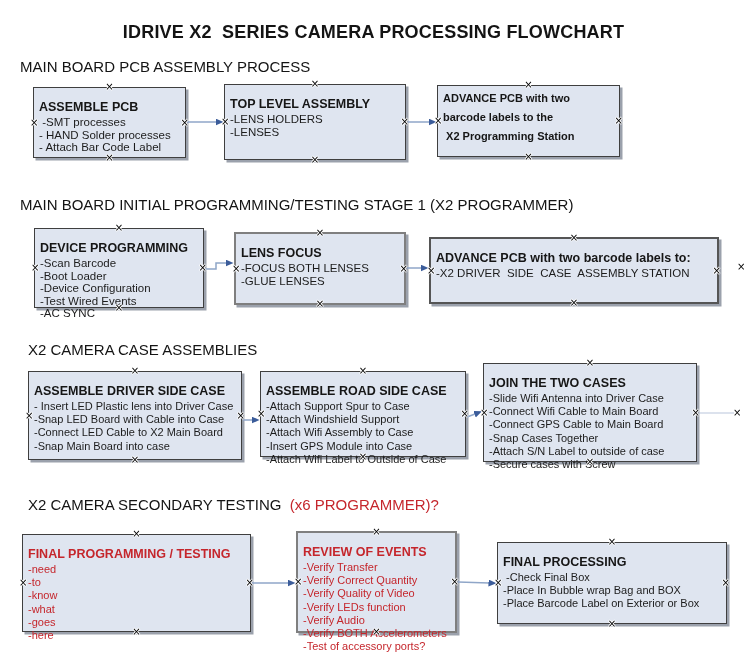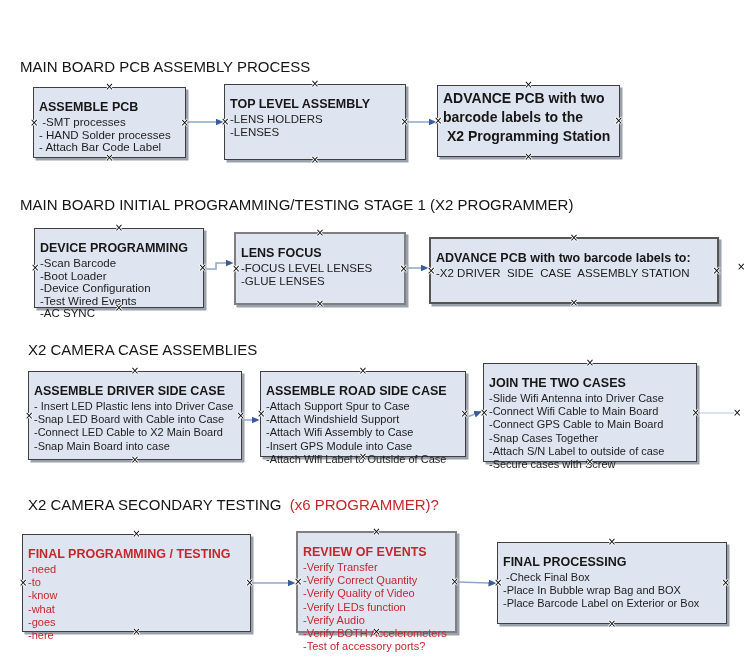--- a/index.html
+++ b/index.html
@@ -23,21 +23,21 @@
     position:absolute;background:#dfe5f0;border:1.5px solid #3f3f3f;
     box-shadow:2.5px 2.5px 0 #9ba1ac;padding:3px 5px;box-sizing:border-box;
     overflow:visible;
   }
   .flowbox h3{
     margin:8px 0 1px 0;font-size:12.5px;font-weight:bold;line-height:16px;
     white-space:pre;color:#161616;
   }
   .items .item{font-size:11.5px;line-height:12.5px;white-space:pre;color:#1c1c1c;}
   .row34 .items .item{font-size:11px;line-height:13.2px;}
-  .boldbody .items .item{font-size:14px;font-weight:bold;line-height:19px;color:#161616;}
+  .boldbody .items .item{font-size:11px;font-weight:bold;line-height:19px;color:#161616;}
   .grayborder{border:2px solid #7f7f7f;}
   .redbox h3,.redbox .items .item{color:#c5262c;}
   
   #b1a{left:33px;top:87px;width:153px;height:71px;}
   #b1b{left:224px;top:84px;width:182px;height:76px;}
   #b1c{left:437px;top:85px;width:183px;height:72px;}
   #b2a{left:34px;top:228px;width:170px;height:80px;}
   #b2b{left:234px;top:232px;width:172px;height:73px;}
   #b2c{left:429px;top:237px;width:290px;height:67px;border-width:2px;border-color:#555;}
   #b3a{left:28px;top:371px;width:214px;height:89px;}
@@ -60,20 +60,21 @@
     text-shadow:-1px 0 #fff,1px 0 #fff,0 -1px #fff,0 1px #fff;font-family:"DejaVu Sans", sans-serif;}
   #stray1{left:737px;top:263px;}
   #stray2{left:733px;top:409px;}
   #connector-layer{position:absolute;left:0;top:0;z-index:3;}
 </style>
 </head>
 <body>
 
 <div id="canvas">
 
+  <div class="pagetitle">IDRIVE X2  SERIES CAMERA PROCESSING FLOWCHART</div>
 
   <div id="h1" class="sec-heading">MAIN BOARD PCB ASSEMBLY PROCESS</div>
   <div id="h2" class="sec-heading">MAIN BOARD INITIAL PROGRAMMING/TESTING STAGE 1 (X2 PROGRAMMER)</div>
   <div id="h3" class="sec-heading">X2 CAMERA CASE ASSEMBLIES</div>
   <div id="h4" class="sec-heading"><span>X2 CAMERA SECONDARY TESTING  </span><span class="red-part">(x6 PROGRAMMER)?</span></div>
 
   <div id="b1a" class="flowbox">
     <h3>ASSEMBLE PCB</h3>
     <div class="items">
         <div class="item"> -SMT processes</div>
@@ -118,21 +119,21 @@
         <div class="item">-AC SYNC</div>
       </div>
   <span class="anchor a-t">×</span>
       <span class="anchor a-b">×</span>
       <span class="anchor a-l">×</span>
       <span class="anchor a-r">×</span>
     </div>
   <div id="b2b" class="flowbox grayborder">
     <h3>LENS FOCUS</h3>
     <div class="items">
-        <div class="item">-FOCUS LEVEL LENSES</div>
+        <div class="item">-FOCUS BOTH LENSES</div>
         <div class="item">-GLUE LENSES</div>
       </div>
   <span class="anchor a-t">×</span>
       <span class="anchor a-b">×</span>
       <span class="anchor a-l">×</span>
       <span class="anchor a-r">×</span>
     </div>
   <div id="b2c" class="flowbox">
     <h3>ADVANCE PCB with two barcode labels to:</h3>
     <div class="items">

